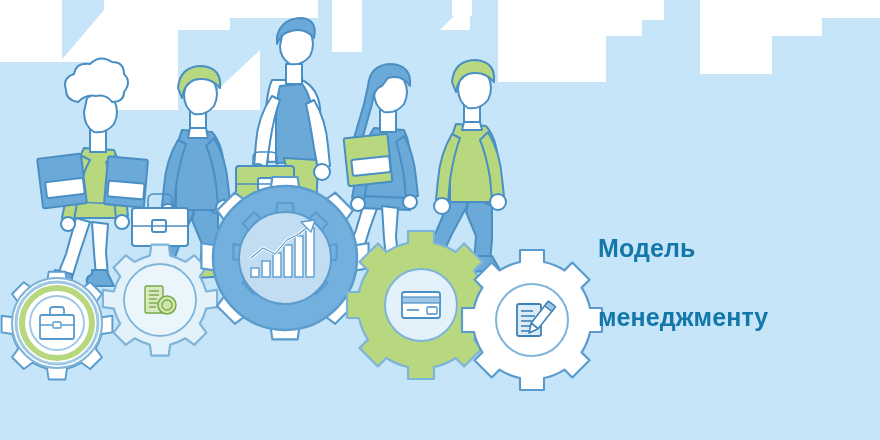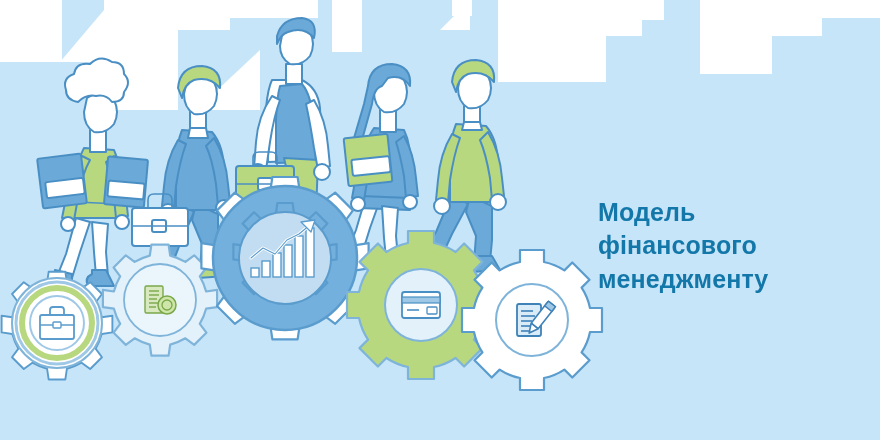--- a/index.html
+++ b/index.html
@@ -30,20 +30,21 @@
     color: #1378a9;
     font-family: "Liberation Sans", sans-serif;
     font-size: 25px;
     font-weight: bold;
     line-height: 1.33;
     letter-spacing: 0.1px;
   }
   #title-block .tline {
     display: block;
     white-space: nowrap;
+    margin-top: 36px;
   }
 </style>
 </head>
 <body>
 
 <div id="banner">
 
   <svg id="art" viewBox="0 0 880 440" aria-hidden="true">
     <defs>
       <style>
@@ -321,17 +322,16 @@
           <rect x="3" y="-20" width="9" height="28" rx="1.5" fill="#ffffff" stroke="#3f82b8" stroke-width="1.6"></rect>
           <rect x="3" y="-20" width="9" height="6" fill="#9fc8e6" stroke="#3f82b8" stroke-width="1.4"></rect>
           <polygon points="3,8 12,8 7.5,17" fill="#ffffff" stroke="#3f82b8" stroke-width="1.6" stroke-linejoin="round"></polygon>
         </g>
       </g>
     </g>
   </svg>
 
   <div id="title-block">
     <span class="tline">Модель</span>
-    <span class="tline">фінансового</span>
     <span class="tline">менеджменту</span>
   </div>
 
 </div>
 
 </body></html>

